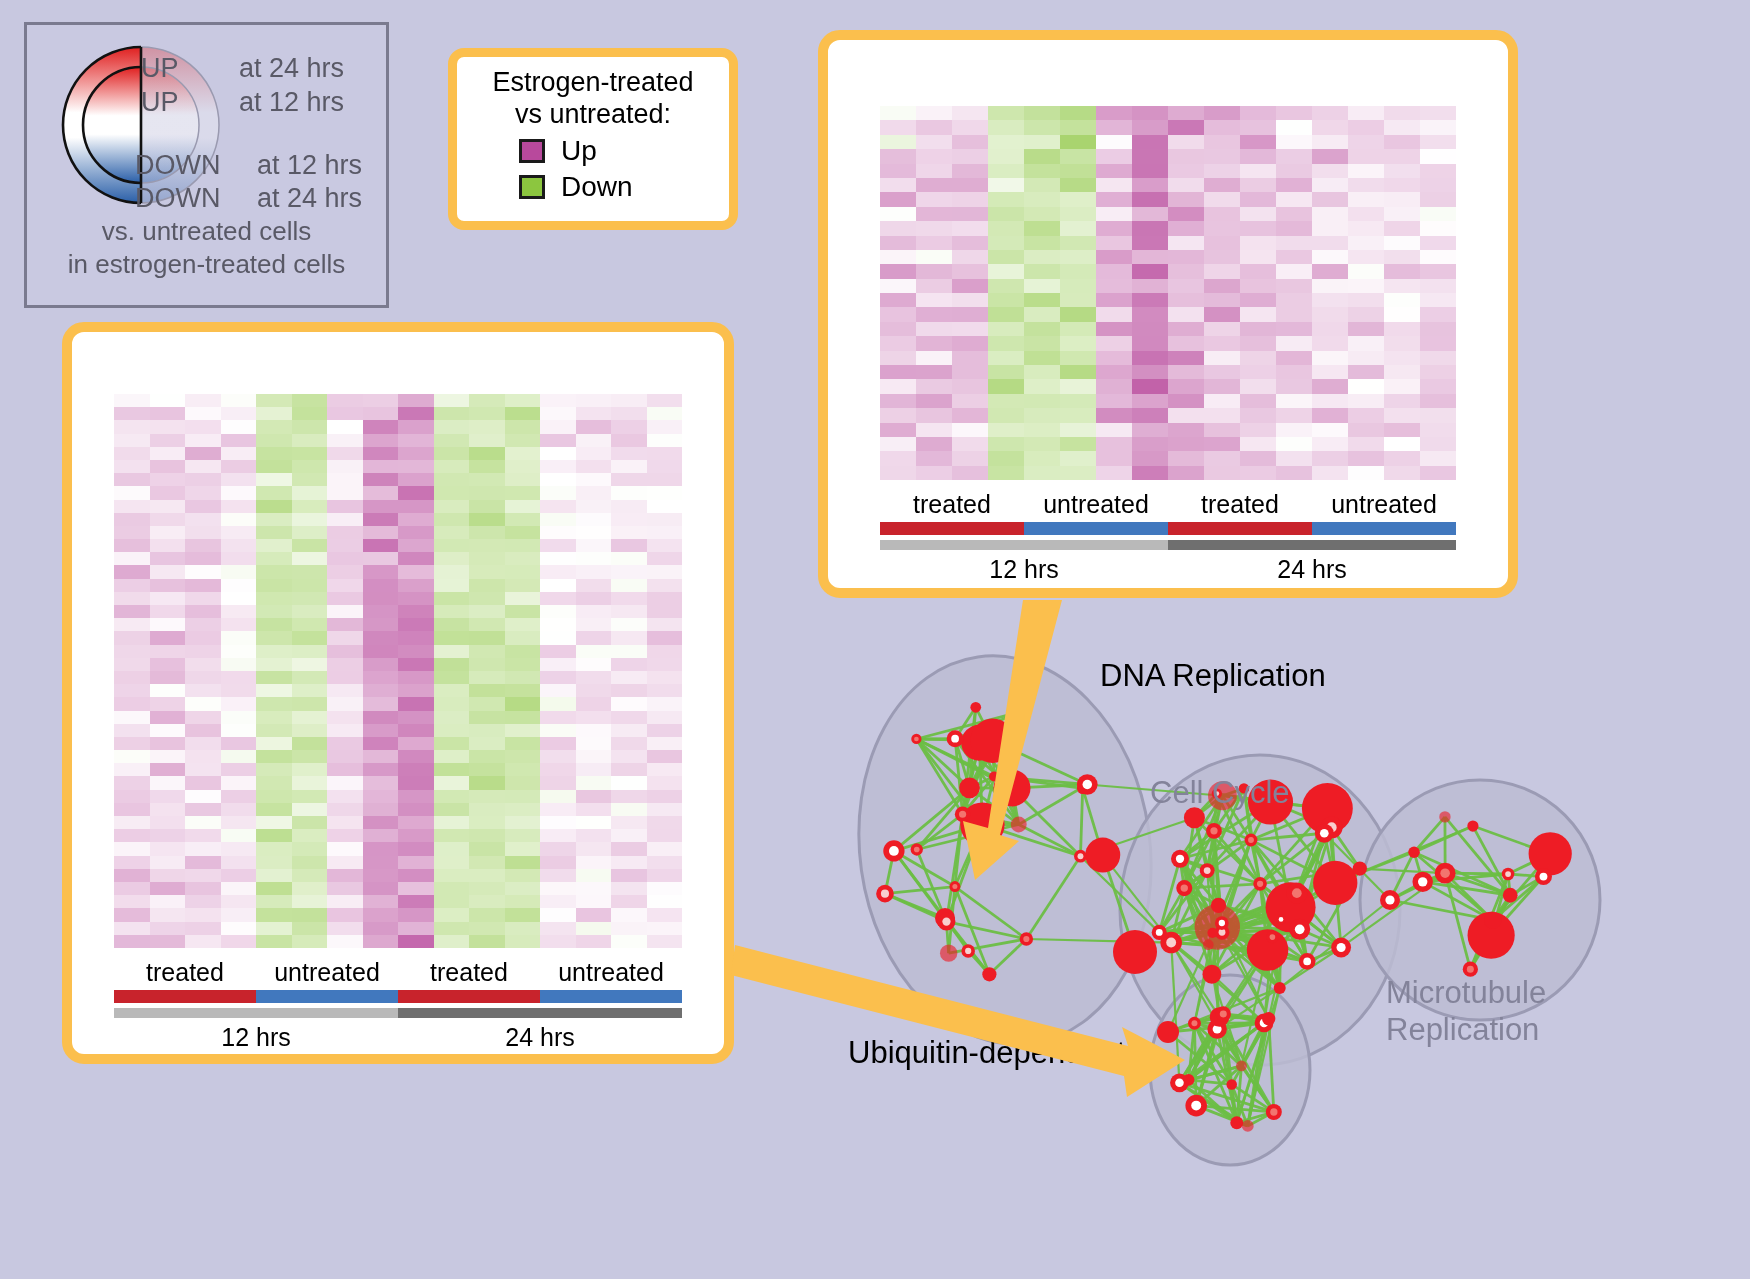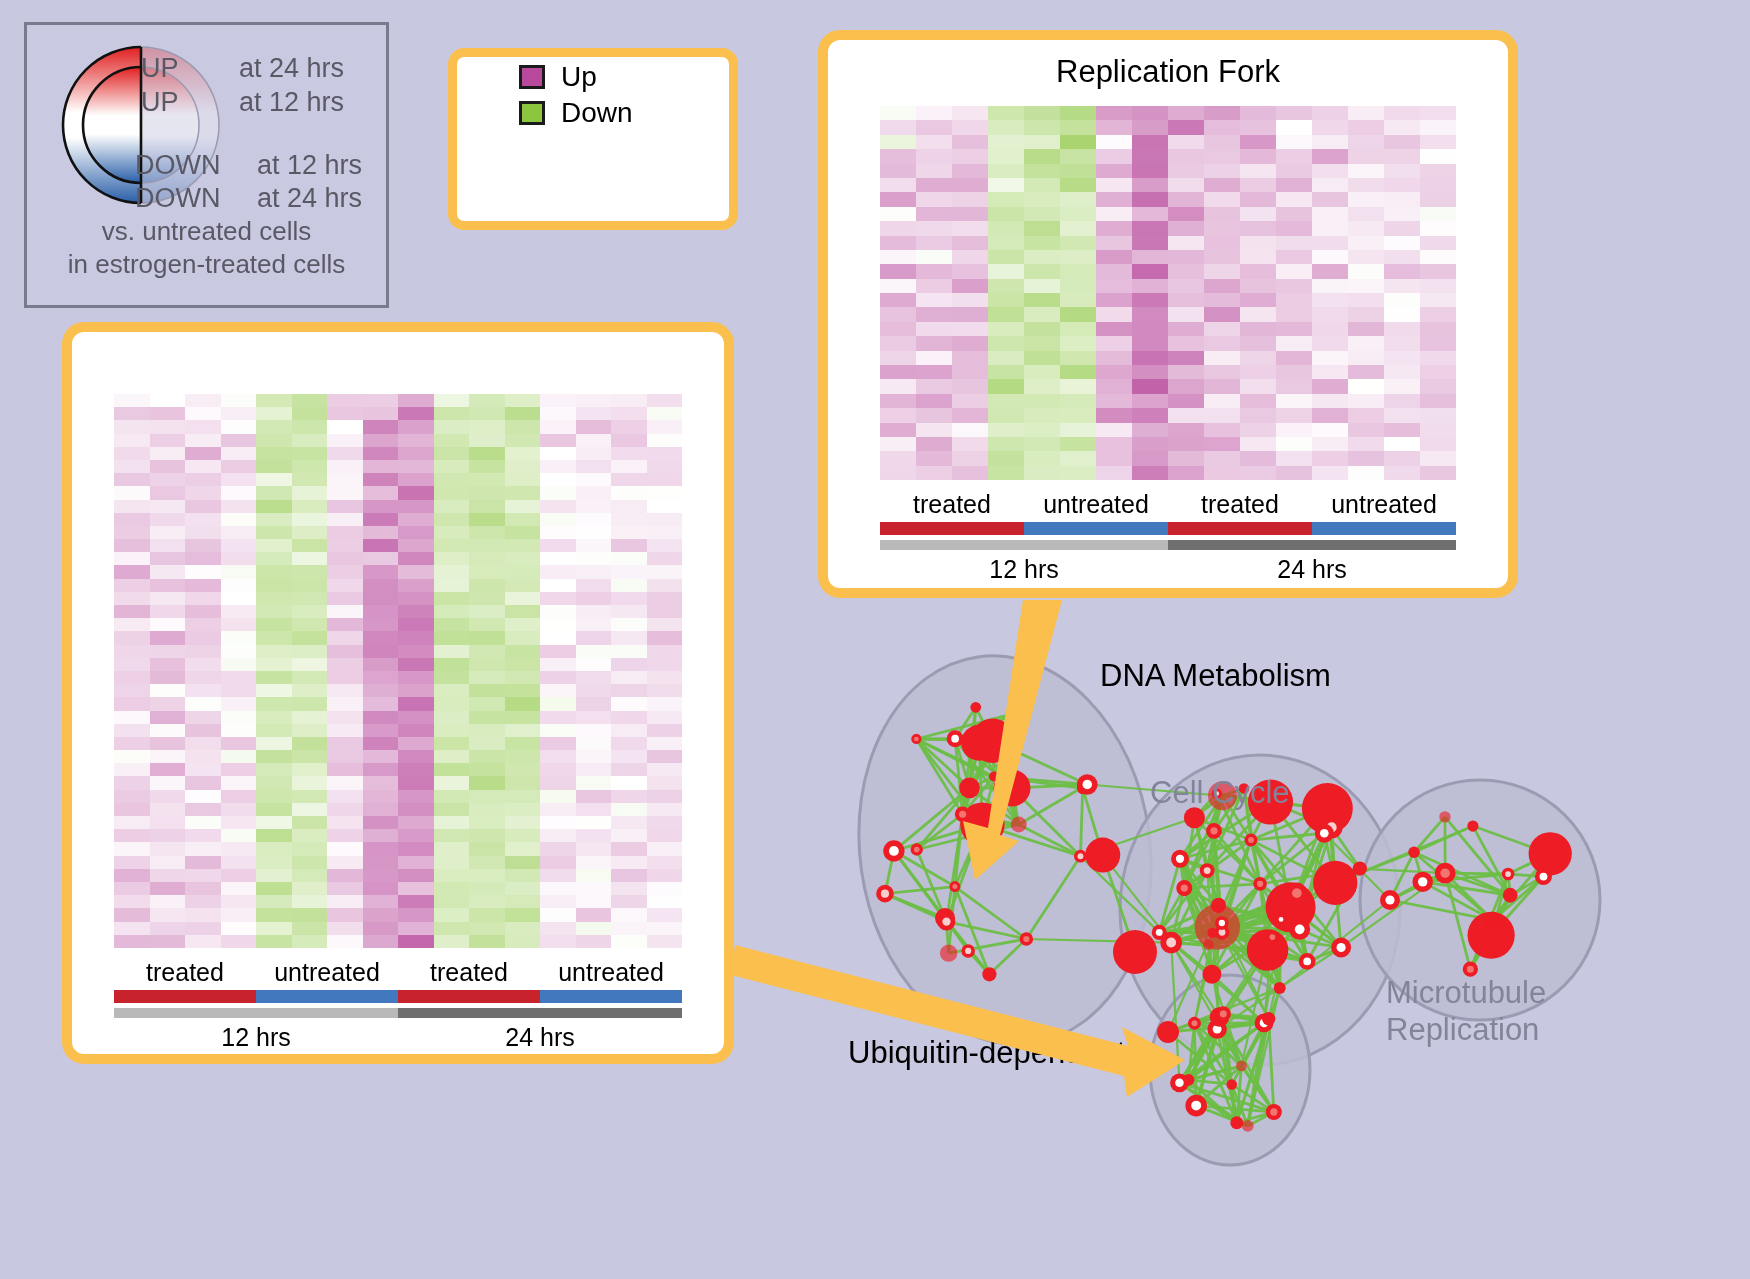--- a/index.html
+++ b/index.html
@@ -126,32 +126,35 @@
     <div class="key-word" style="left:108px;top:158px;">DOWN</div>
     <div class="key-row" style="left:230px;top:158px;">at 24 hrs</div>
 
     <div id="key-caption">
       <div>vs. untreated cells</div>
       <div>in estrogen-treated cells</div>
     </div>
   </div>
 
   <div id="legend-box">
+    <div id="legend-title">
+      <div>Estrogen-treated</div>
+      <div>vs untreated:</div>
+    </div>
     <div class="legend-entry">
       <span class="sw" id="sw-up" style="background: rgb(184, 73, 156);"></span>
       <span>Up</span>
     </div>
     <div class="legend-entry">
       <span class="sw" id="sw-down" style="background: rgb(140, 198, 63);"></span>
       <span>Down</span>
     </div>
   </div>
 
   <div class="panel" id="panel-replication">
-    <div class="panel-title">Replication Fork</div>
     <div class="hm-wrap" style="top:66px;">
       <div class="heatmap" id="hm-replication" style="grid-template-columns: repeat(16, 36px); width: 576px; margin-bottom: 10px;">
           <i style="height: 14.4px; background: rgb(249, 252, 245);"></i>
           <i style="height: 14.4px; background: rgb(250, 242, 248);"></i>
           <i style="height: 14.4px; background: rgb(245, 230, 241);"></i>
           <i style="height: 14.4px; background: rgb(206, 231, 173);"></i>
           <i style="height: 14.4px; background: rgb(195, 225, 156);"></i>
           <i style="height: 14.4px; background: rgb(182, 219, 134);"></i>
           <i style="height: 14.4px; background: rgb(217, 156, 201);"></i>
           <i style="height: 14.4px; background: rgb(213, 147, 196);"></i>
@@ -1827,21 +1830,21 @@
         <circle cx="406.19722951715914" cy="505.59818452174204" r="4.96405943571779" fill="#ffffff"></circle>
         <circle cx="429.48361383101934" cy="417.0535400342469" r="9.816268643744415" fill="#ee1c25" fill-opacity="1"></circle>
         <circle cx="433.30882856582457" cy="413.9587373374227" r="7.586973807116493" fill="#ee1c25"></circle>
         <circle cx="433.30882856582457" cy="413.9587373374227" r="3.490007951273587" fill="#f2756f"></circle>
         <circle cx="345" cy="352" r="22" fill="#ee1c25" fill-opacity="1"></circle>
         <circle cx="378" cy="432" r="11" fill="#ee1c25" fill-opacity="1"></circle>
         <circle cx="600" cy="300" r="10" fill="#ee1c25"></circle>
         <circle cx="600" cy="300" r="4.6000000000000005" fill="#ffffff"></circle>
       </svg>
 
-    <div class="cluster-label" id="lbl-dna">DNA Metabolism</div>
+    <div class="cluster-label" id="lbl-dna">DNA Replication</div>
     <div class="cluster-label" id="lbl-cc">Cell Cycle</div>
     <div class="cluster-label" id="lbl-mt">
       <div>Microtubule</div>
       <div>Replication</div>
     </div>
     <div class="cluster-label" id="lbl-ub">
       <div>Ubiquitin-dependent</div>
     </div>
   </div>
 

